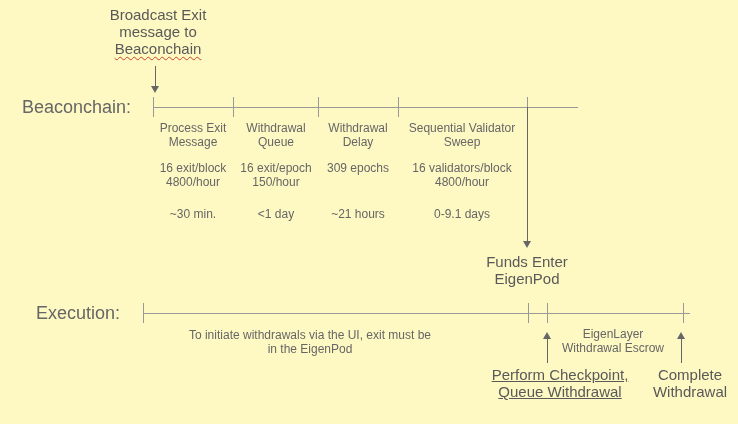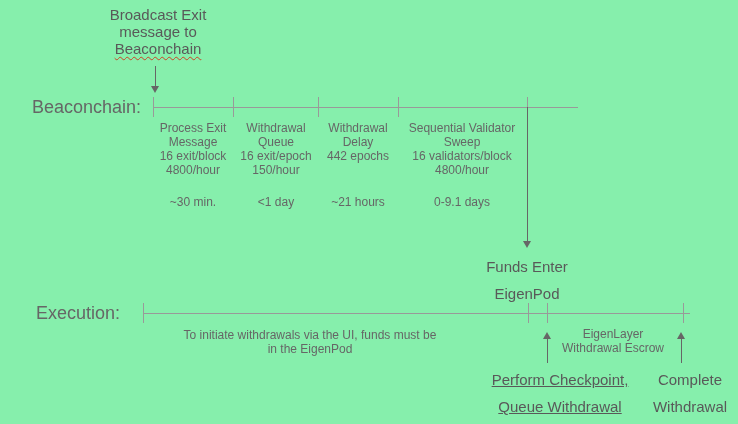--- a/index.html
+++ b/index.html
@@ -1,30 +1,30 @@
 <!DOCTYPE html>
 <html><head>
 <meta charset="utf-8">
 <style>
   html,body{margin:0;padding:0;background:#fff;}
   #canvas{
     position:relative;
     width:738px;height:424px;
-    background:#86efac;
+    background:#fef9c3;
     font-family:"Liberation Sans", sans-serif;
     color:#666;
     overflow:hidden;
   }
   .abs{position:absolute;}
   .pre{white-space:pre-line;}
   .center{text-align:center;}
 
   
   .big-note{font-size:15px;line-height:17px;color:#595959;}
-  .big-note2{font-size:15px;line-height:27px;color:#595959;}
+  .big-note2{font-size:15px;line-height:17px;color:#595959;}
   .row-label{font-size:18px;line-height:20px;color:#666;}
   .small{font-size:12px;line-height:14px;color:#666;}
 
   .squiggle{
     text-decoration-line:underline;
     text-decoration-style:wavy;
     text-decoration-color:#cc4125;
     text-decoration-thickness:1px;
     text-underline-offset:2px;
   }
@@ -41,38 +41,38 @@
   }
   .head-up{
     width:0;height:0;
     border-left:4px solid transparent;
     border-right:4px solid transparent;
     border-bottom:7px solid #666;
   }
 
   
   .seg-col{position:absolute;top:121px;text-align:center;}
-  .seg-title{height:28px;}
+  .seg-title{height:28px;margin-bottom:12px;}
   .seg-rate{height:28px;margin-bottom:18px;}
 </style>
 </head>
 <body>
 
 <div id="canvas">
 
   <div class="abs big-note center" style="left:93px;top:6px;width:130px;">
     <span>Broadcast Exit</span><br>
     <span>message to</span><br>
     <span class="squiggle">Beaconchain</span>
   </div>
 
   <div class="abs shaft" style="left:155px;top:66px;height:21px;"></div>
   <div class="abs head-down" style="left:151px;top:86px;"></div>
 
-  <div class="abs row-label" style="left:32px;top:97px;">Beaconchain:</div>
+  <div class="abs row-label" style="left:22px;top:97px;">Beaconchain:</div>
 
   <div class="abs hline" style="left:153px;top:107px;width:425px;"></div>
   <div class="abs tick" style="left:153px;top:97px;height:20px;"></div>
   <div class="abs tick" style="left:233px;top:97px;height:20px;"></div>
   <div class="abs tick" style="left:318px;top:97px;height:20px;"></div>
   <div class="abs tick" style="left:398px;top:97px;height:20px;"></div>
   <div class="abs tick" style="left:527px;top:97px;height:10px;"></div>
 
   <div class="seg-col small" style="left:133px;width:120px;">
     <div class="seg-title pre">Process Exit
@@ -84,21 +84,21 @@
   <div class="seg-col small" style="left:216px;width:120px;">
     <div class="seg-title pre">Withdrawal
 Queue</div>
     <div class="seg-rate pre">16 exit/epoch
 150/hour</div>
     <div class="seg-duration">&lt;1 day</div>
   </div>
   <div class="seg-col small" style="left:298px;width:120px;">
     <div class="seg-title pre">Withdrawal
 Delay</div>
-    <div class="seg-rate pre">442 epochs</div>
+    <div class="seg-rate pre">309 epochs</div>
     <div class="seg-duration">~21 hours</div>
   </div>
   <div class="seg-col small" style="left:397px;width:130px;">
     <div class="seg-title pre">Sequential Validator
 Sweep</div>
     <div class="seg-rate pre">16 validators/block
 4800/hour</div>
     <div class="seg-duration">0-9.1 days</div>
   </div>
 
@@ -109,21 +109,21 @@
 EigenPod</div>
 
   <div class="abs row-label" style="left:36px;top:303px;">Execution:</div>
 
   <div class="abs hline" style="left:143px;top:313px;width:547px;"></div>
   <div class="abs tick" style="left:143px;top:303px;height:20px;"></div>
   <div class="abs tick" style="left:528px;top:303px;height:20px;"></div>
   <div class="abs tick" style="left:547px;top:303px;height:20px;"></div>
   <div class="abs tick" style="left:683px;top:303px;height:20px;"></div>
 
-  <div class="abs small center pre" style="left:150px;top:328px;width:320px;">To initiate withdrawals via the UI, funds must be
+  <div class="abs small center pre" style="left:150px;top:328px;width:320px;">To initiate withdrawals via the UI, exit must be
 in the EigenPod</div>
 
   <div class="abs small center pre" style="left:548px;top:327px;width:130px;">EigenLayer
 Withdrawal Escrow</div>
 
   <div class="abs head-up" style="left:543px;top:332px;"></div>
   <div class="abs shaft" style="left:547px;top:338px;height:25px;"></div>
 
   <div class="abs head-up" style="left:677px;top:332px;"></div>
   <div class="abs shaft" style="left:681px;top:338px;height:25px;"></div>

